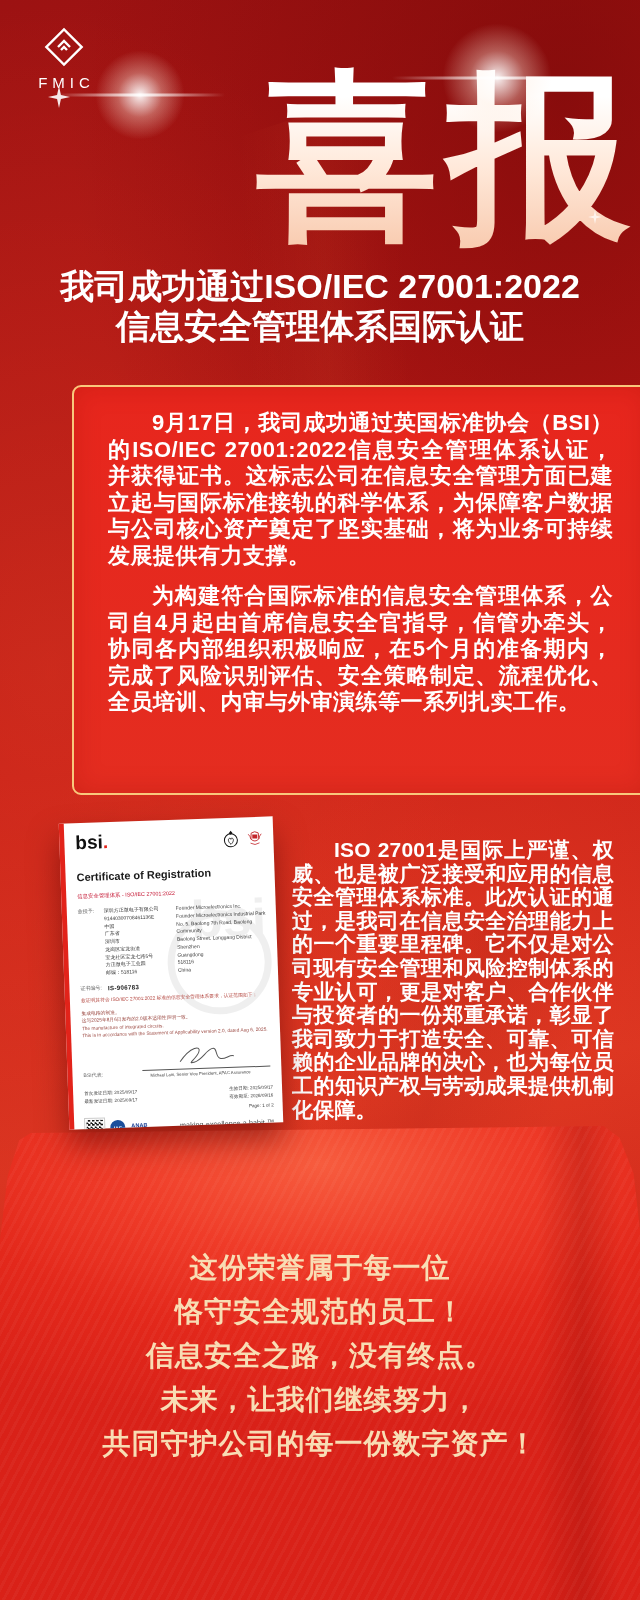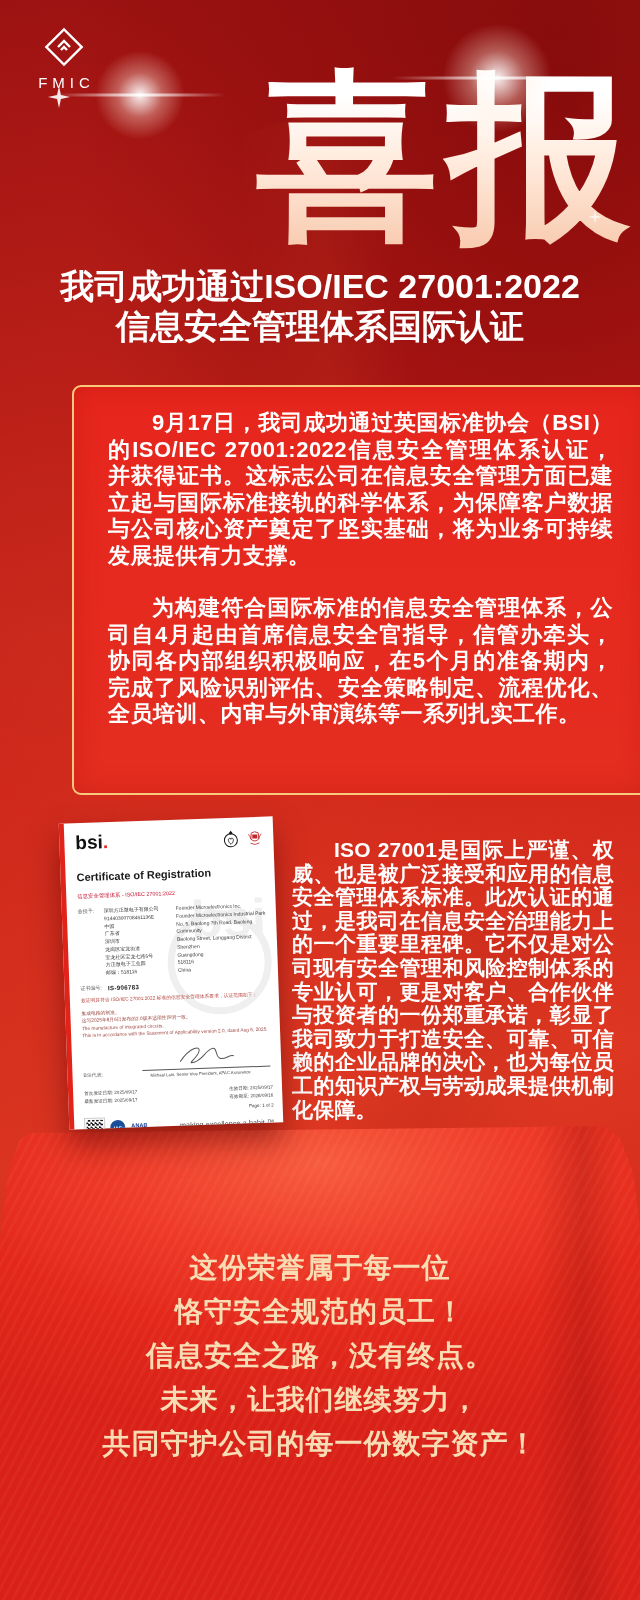--- a/index.html
+++ b/index.html
@@ -45,21 +45,21 @@
   
   .card{
     position:absolute;left:72px;top:385px;width:577px;height:410px;z-index:3;
     border-radius:9px;border:2px solid #f9c87c;
     background:linear-gradient(180deg,#e7261d 0%,#e42d20 100%);
     box-shadow:inset 0 0 26px rgba(150,10,5,.25);
     padding:23px 34px;
   }
   .card p{margin:0;color:#ffffff;font-weight:700;font-size:22px;line-height:26.5px;
     text-align:justify;text-indent:2em;letter-spacing:0.5px;}
-  .card p + p{margin-top:26px;}
+  .card p + p{margin-top:14px;}
 
   
   .cert{position:absolute;left:64px;top:820px;width:214px;height:306px;z-index:4;
     background:#ffffff;transform:rotate(-2deg);box-shadow:0 16px 30px rgba(80,0,0,.5);}
   .cert-strip{position:absolute;left:0;top:0;bottom:0;width:5px;background:#e2231a;}
   .cert-inner{position:absolute;left:5px;top:0;right:0;bottom:0;padding:10px 9px 6px 11px;overflow:hidden;}
   .cert-top{display:flex;justify-content:space-between;align-items:flex-start;}
   .bsi-word{font-size:19px;font-weight:700;color:#101010;line-height:1;}
   .bsi-word .dot{color:#e2231a;}
   .emblems{display:flex;gap:6px;margin-top:2px;}

